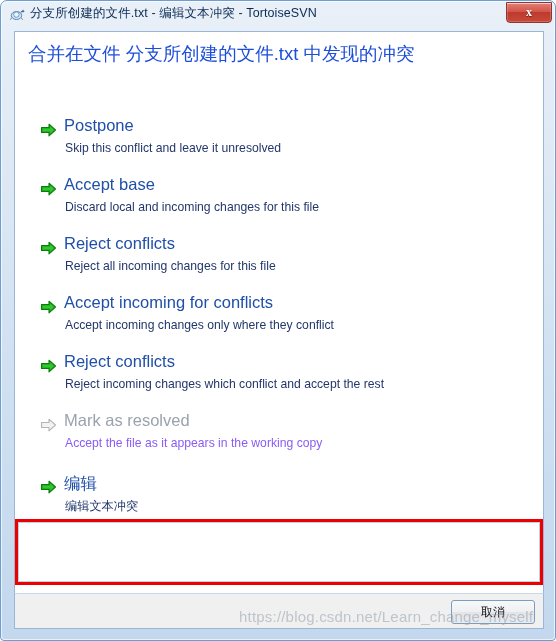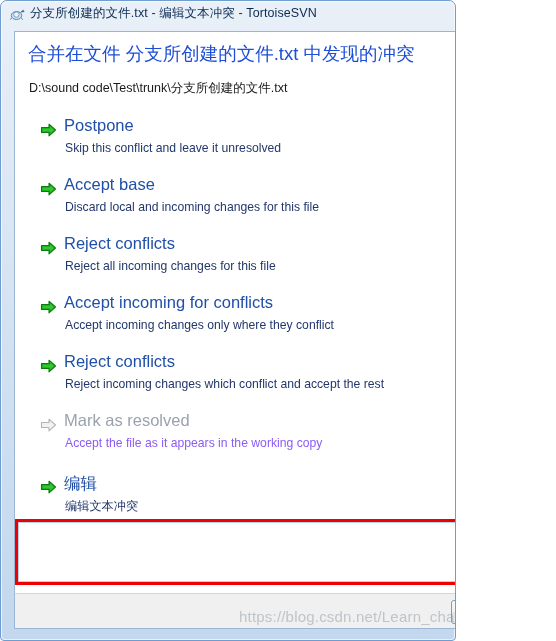--- a/index.html
+++ b/index.html
@@ -12,21 +12,21 @@
     height: 641px;
     font-family: "Liberation Sans", "DejaVu Sans", sans-serif;
     overflow: hidden;
     position: relative;
   }
 
   
   #window {
     position: absolute;
     left: 0; top: 0;
-    width: 456px;
+    width: 556px;
     height: 641px;
     box-sizing: border-box;
     background: linear-gradient(to bottom, #e9f0f8 0%, #dde8f4 28%, #cfe0f1 60%, #c3d8ee 100%);
     border: 1px solid #6f9dd0;
     border-radius: 7px 7px 4px 4px;
     overflow: hidden;
   }
   #window::before{
     content:"";
     position:absolute;
@@ -226,21 +226,20 @@
     </span>
     <span id="title-text">分支所创建的文件.txt - 编辑文本冲突 - TortoiseSVN</span>
     <span class="ghost" id="ghost-1">​</span>
     <span class="ghost" id="ghost-2">​</span>
     <div id="close-button">x</div>
   </div>
 
   <div id="content">
 
     <div id="heading">合并在文件 分支所创建的文件.txt 中发现的冲突</div>
-    <div id="filepath">D:\sound code\Test\trunk\分支所创建的文件.txt</div>
 
     <div id="options">
 
       <div class="option">
         <span class="arrow">
           <svg width="17" height="16" viewBox="0 0 17 16">
             <path d="M1.5 5.5 h7.5 V2.2 L15.5 8 L9 13.8 V10.5 H1.5 Z" fill="#17b317" stroke="#0c7a0c" stroke-width="1.1" stroke-linejoin="round"></path>
             <path d="M2.8 6.7 h7.4 V4.4 L13.9 8 l-3.7 3.6 V9.3 H2.8 Z" fill="#4fd24f" opacity="0.55"></path>
           </svg>
         </span>

